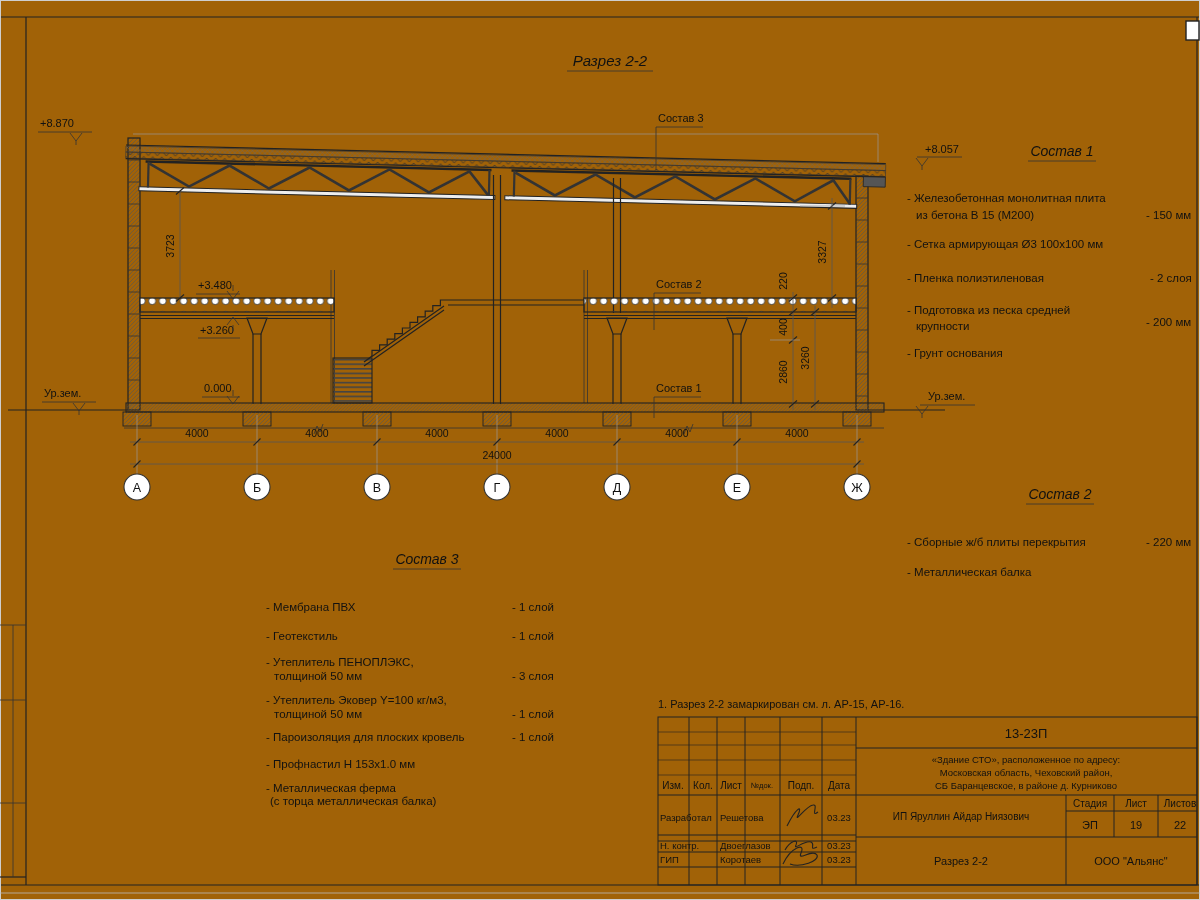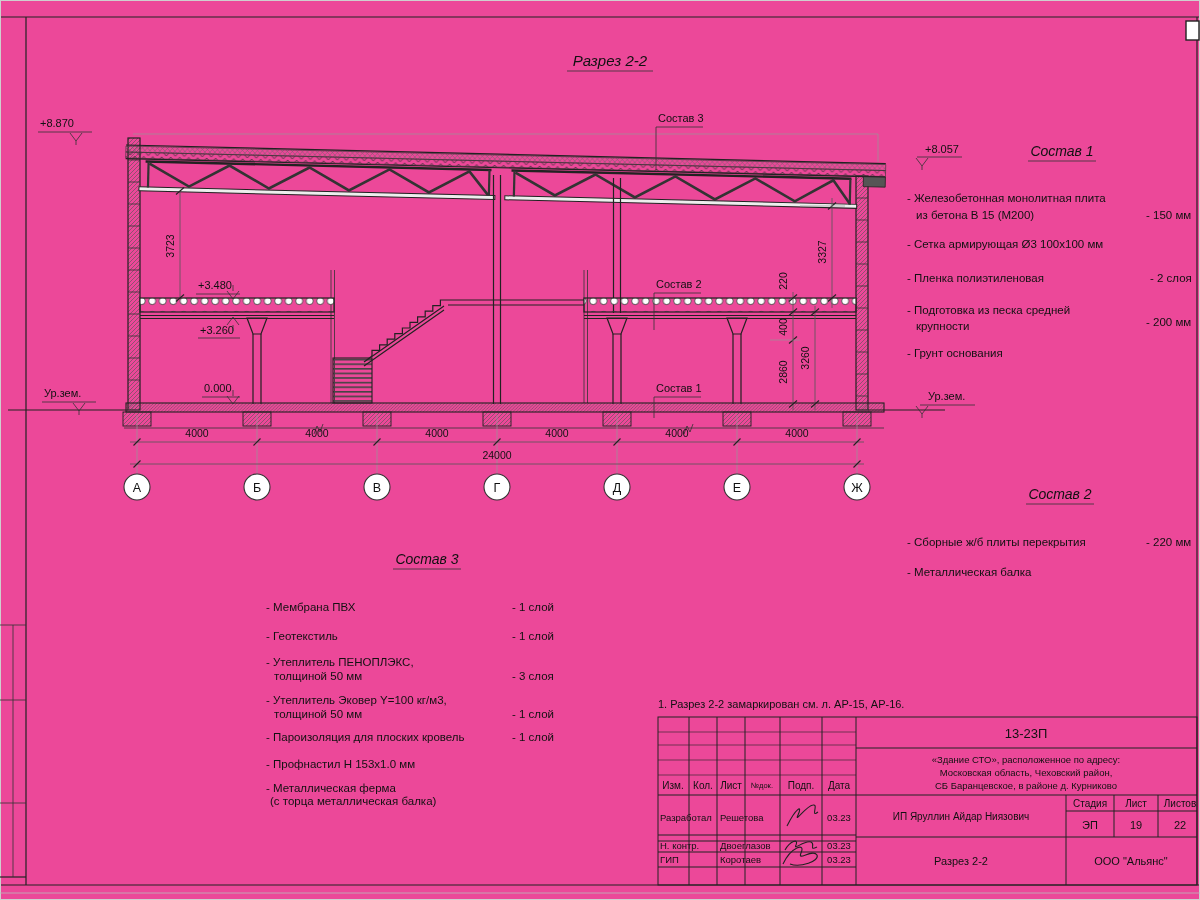--- a/index.html
+++ b/index.html
@@ -1,16 +1,16 @@
 <!DOCTYPE html>
 <html><head>
 <meta charset="utf-8">
 <style>
   html,body{margin:0;padding:0;background:#e8e8e8;}
-  #sheet{position:relative;width:1200px;height:900px;background:#ec4899;font-family:"Liberation Sans",sans-serif;}
+  #sheet{position:relative;width:1200px;height:900px;background:#a16207;font-family:"Liberation Sans",sans-serif;}
   svg{position:absolute;left:0;top:0;}
   text{fill:#111;font-family:"Liberation Sans",sans-serif;}
   .tt{font-size:15px;font-style:italic;}
   .hd{font-size:14px;font-style:italic;}
   .li{font-size:11.5px;}
   .dr{font-size:11px;}
   .dm{font-size:10.5px;}
   .ax{font-size:12.5px;}
   .tb{font-size:10px;}
   .tb2{font-size:9.5px;}

